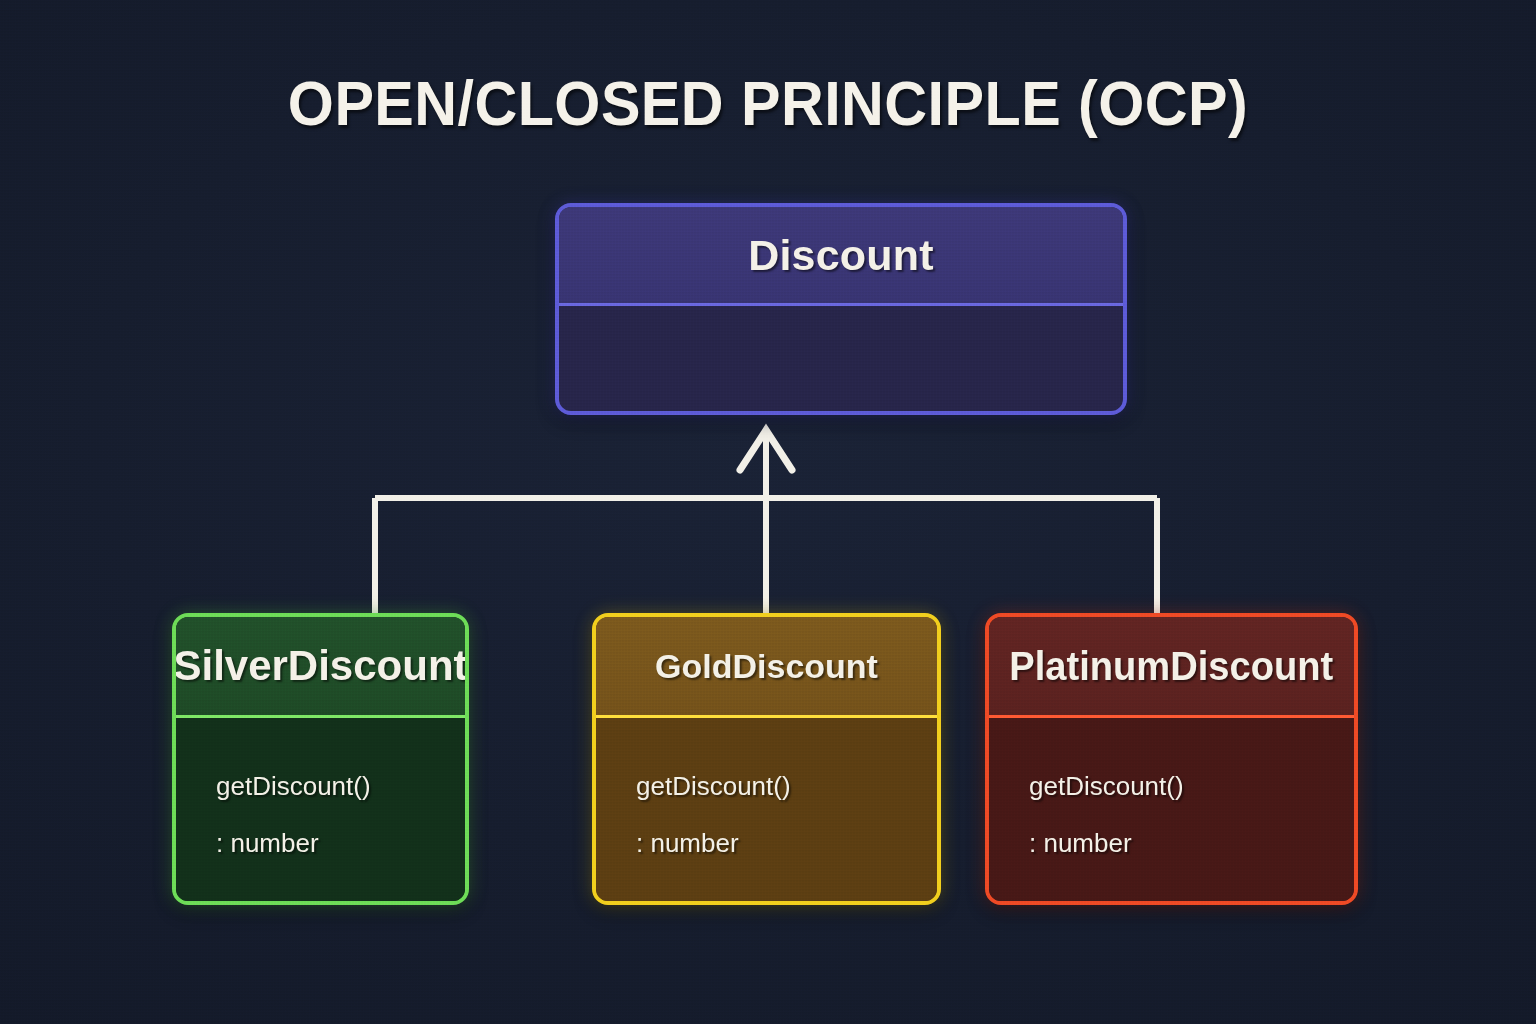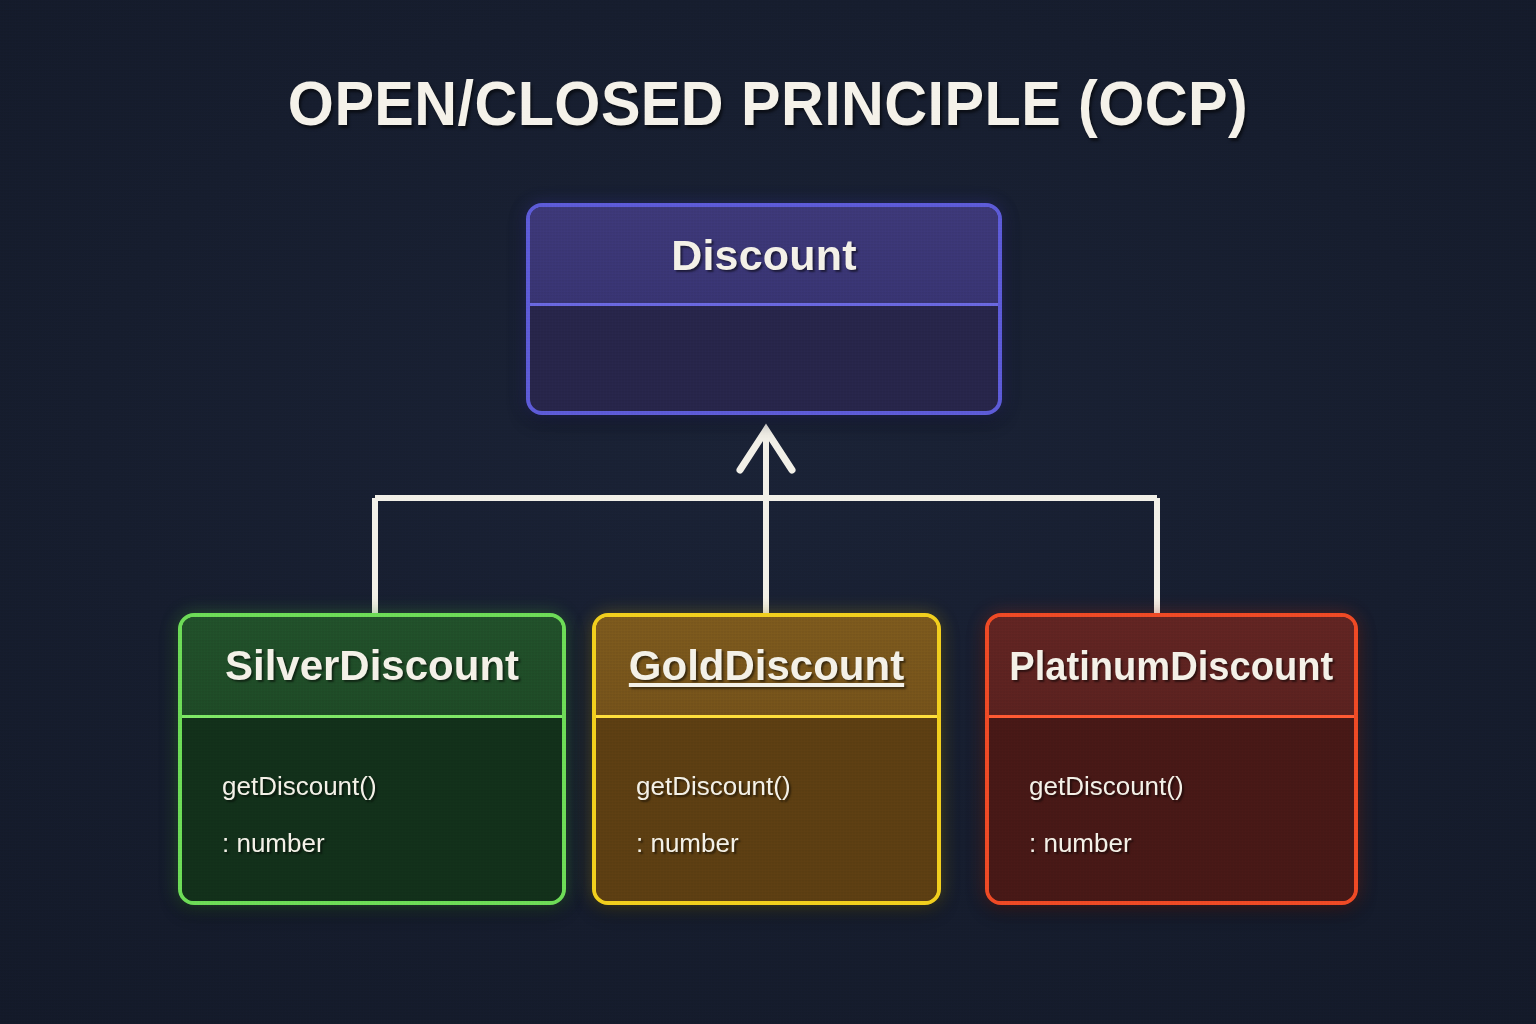--- a/index.html
+++ b/index.html
@@ -100,23 +100,23 @@
   .method-line {
     font-family: "Liberation Sans", sans-serif;
     font-weight: 400;
     color: #f4f1e8;
     text-shadow: 2px 2px 2px rgba(0,0,0,0.5);
     white-space: nowrap;
   }
 
   
   #box-discount {
-    left: 526px;
+    left: 555px;
     top: 203px;
-    width: 476px;
+    width: 572px;
     height: 212px;
     border-color: #5d5bd8;
     background: #27254a;
     box-shadow: 0 0 16px rgba(70,68,190,0.35), 0 6px 18px rgba(0,0,0,0.45);
   }
   #box-discount .class-header {
     height: 99px;
     background: linear-gradient(180deg, #3d3878 0%, #383472 100%);
     border-bottom-color: #6a68e0;
   }
@@ -157,22 +157,22 @@
   .sub-box .method-line {
     font-size: 26px;
     padding-left: 40px;
   }
   .sub-box .method-line.line2 {
     padding-top: 26px;
   }
 
   
   #box-silver {
-    left: 178px;
-    width: 388px;
+    left: 172px;
+    width: 297px;
     border-color: #6ddc57;
     background: #143317;
     box-shadow: 0 0 18px rgba(95,210,75,0.30), 0 6px 18px rgba(0,0,0,0.45);
   }
   #box-silver .class-header {
     background: linear-gradient(180deg, #21502a 0%, #1e4a26 100%);
     border-bottom-color: #7fe866;
   }
   #box-silver .class-body { background: #12301a; }
 
@@ -182,21 +182,21 @@
     width: 349px;
     border-color: #f2cf1d;
     background: #5d3f12;
     box-shadow: 0 0 18px rgba(235,200,35,0.28), 0 6px 18px rgba(0,0,0,0.45);
   }
   #box-gold .class-header {
     background: linear-gradient(180deg, #7c591d 0%, #74521a 100%);
     border-bottom-color: #ffe03c;
   }
   #box-gold .class-body { background: #5c3e12; }
-  #box-gold .class-name { font-size: 42px; text-decoration: underline; }
+  #box-gold .class-name { font-size: 34px; }
 
   
   #box-platinum {
     left: 985px;
     width: 373px;
     border-color: #ef4a25;
     background: #481917;
     box-shadow: 0 0 18px rgba(230,70,35,0.28), 0 6px 18px rgba(0,0,0,0.45);
   }
   #box-platinum .class-header {

